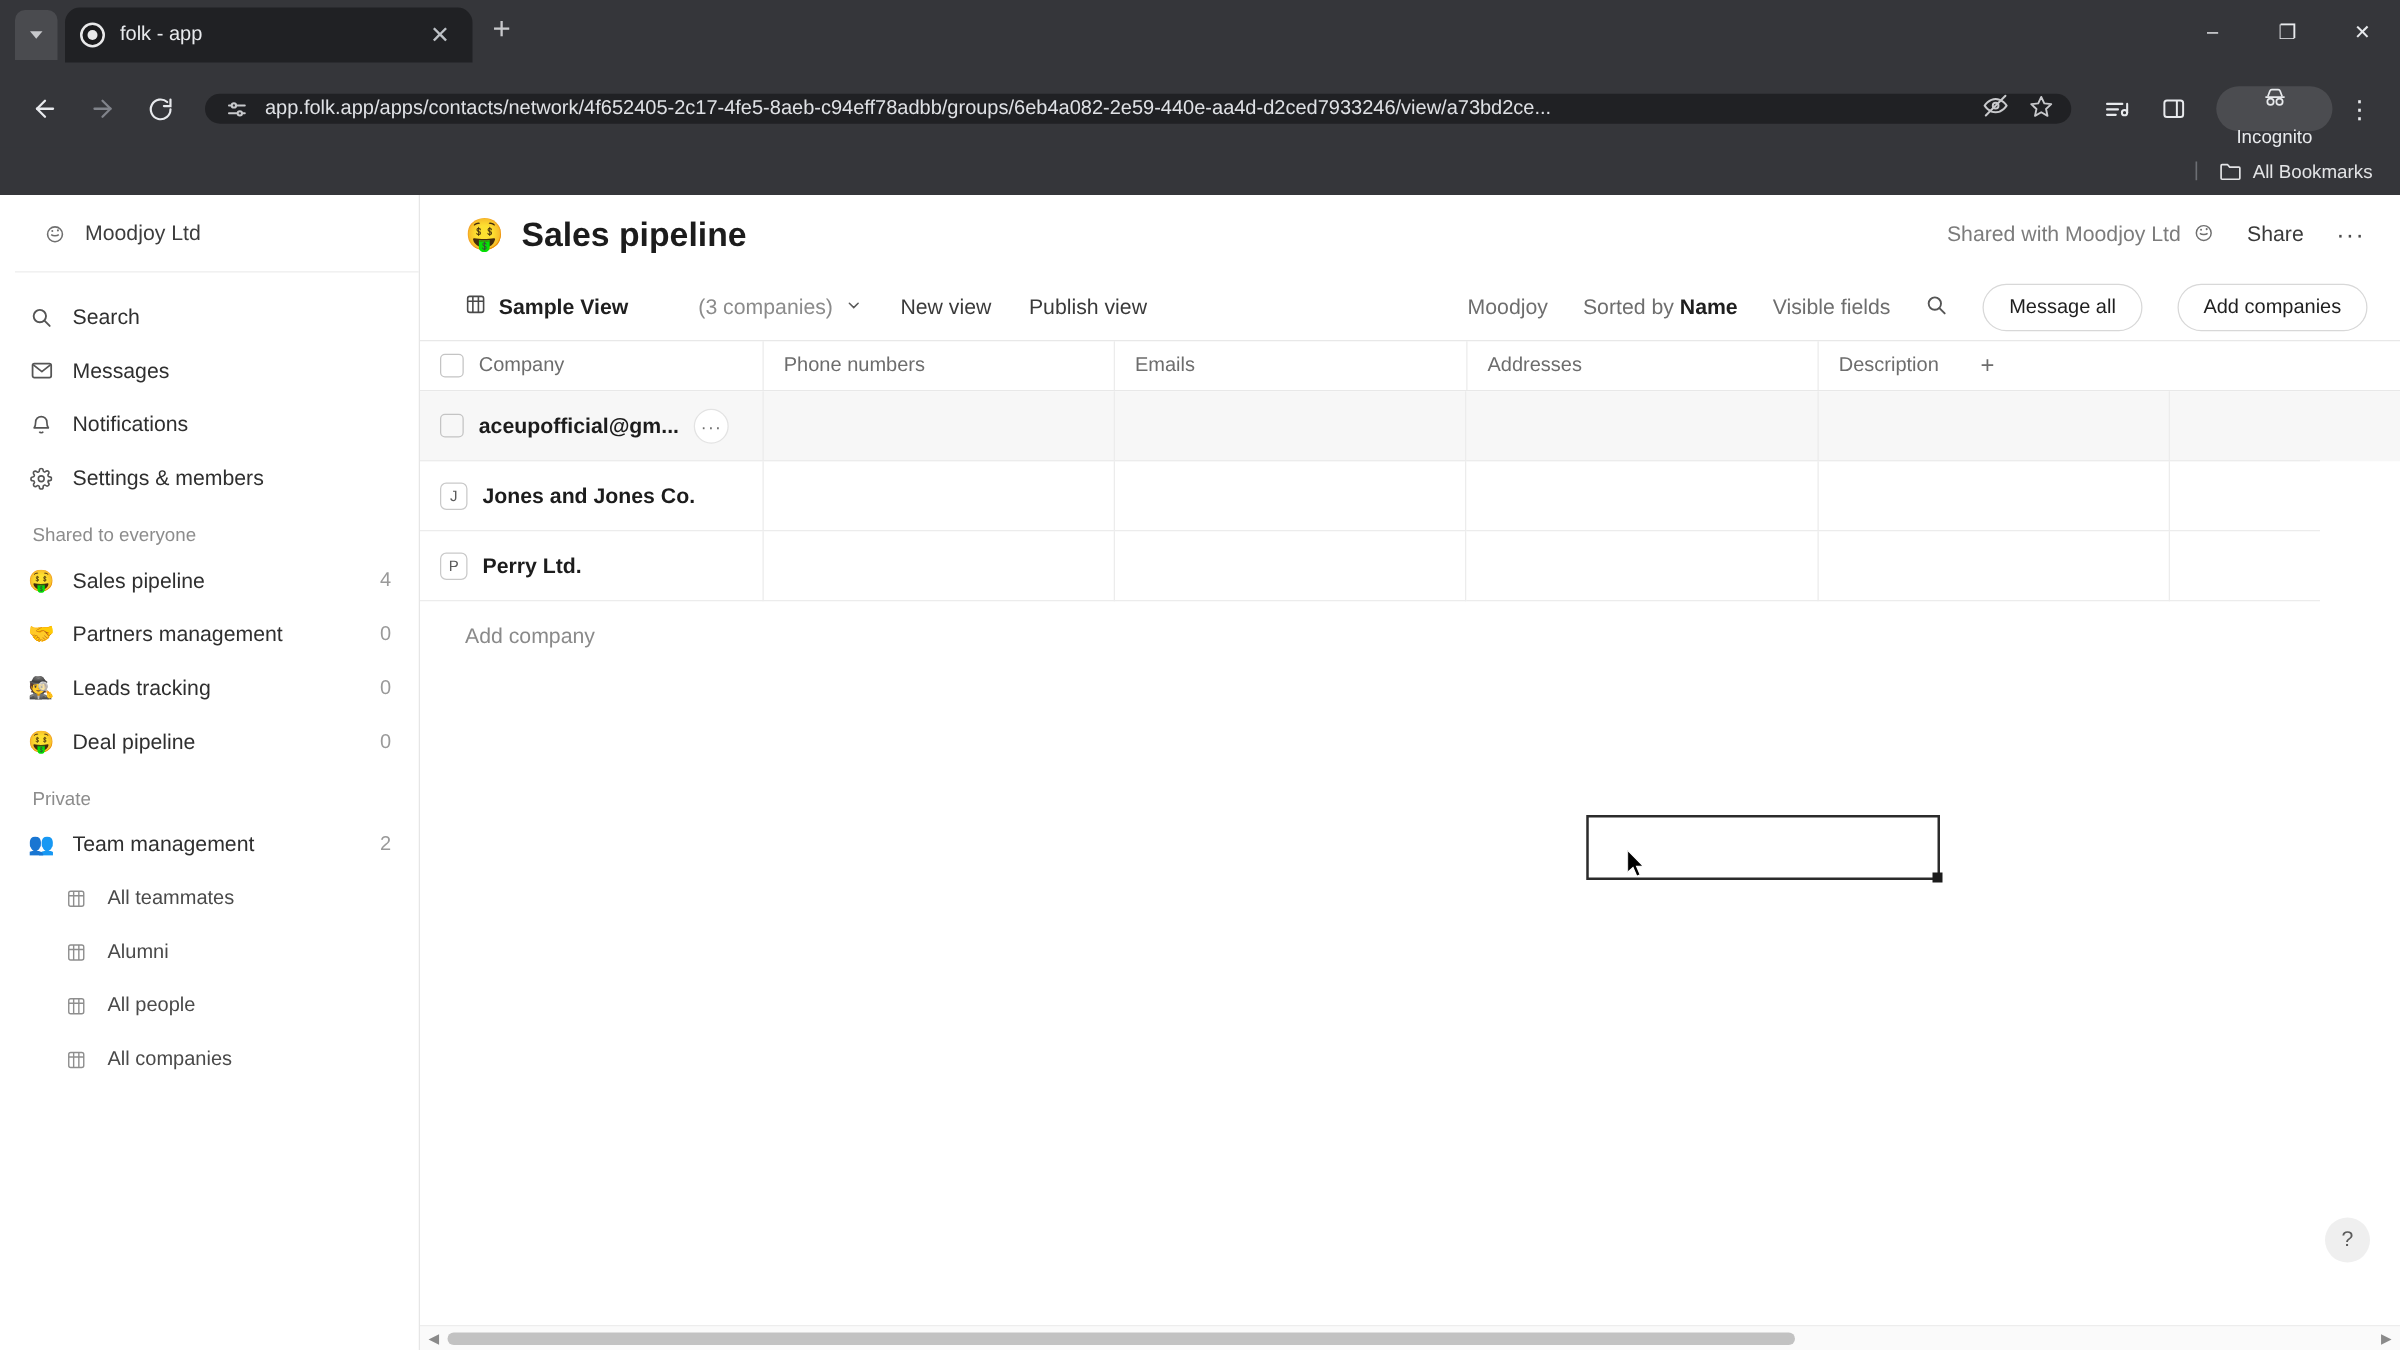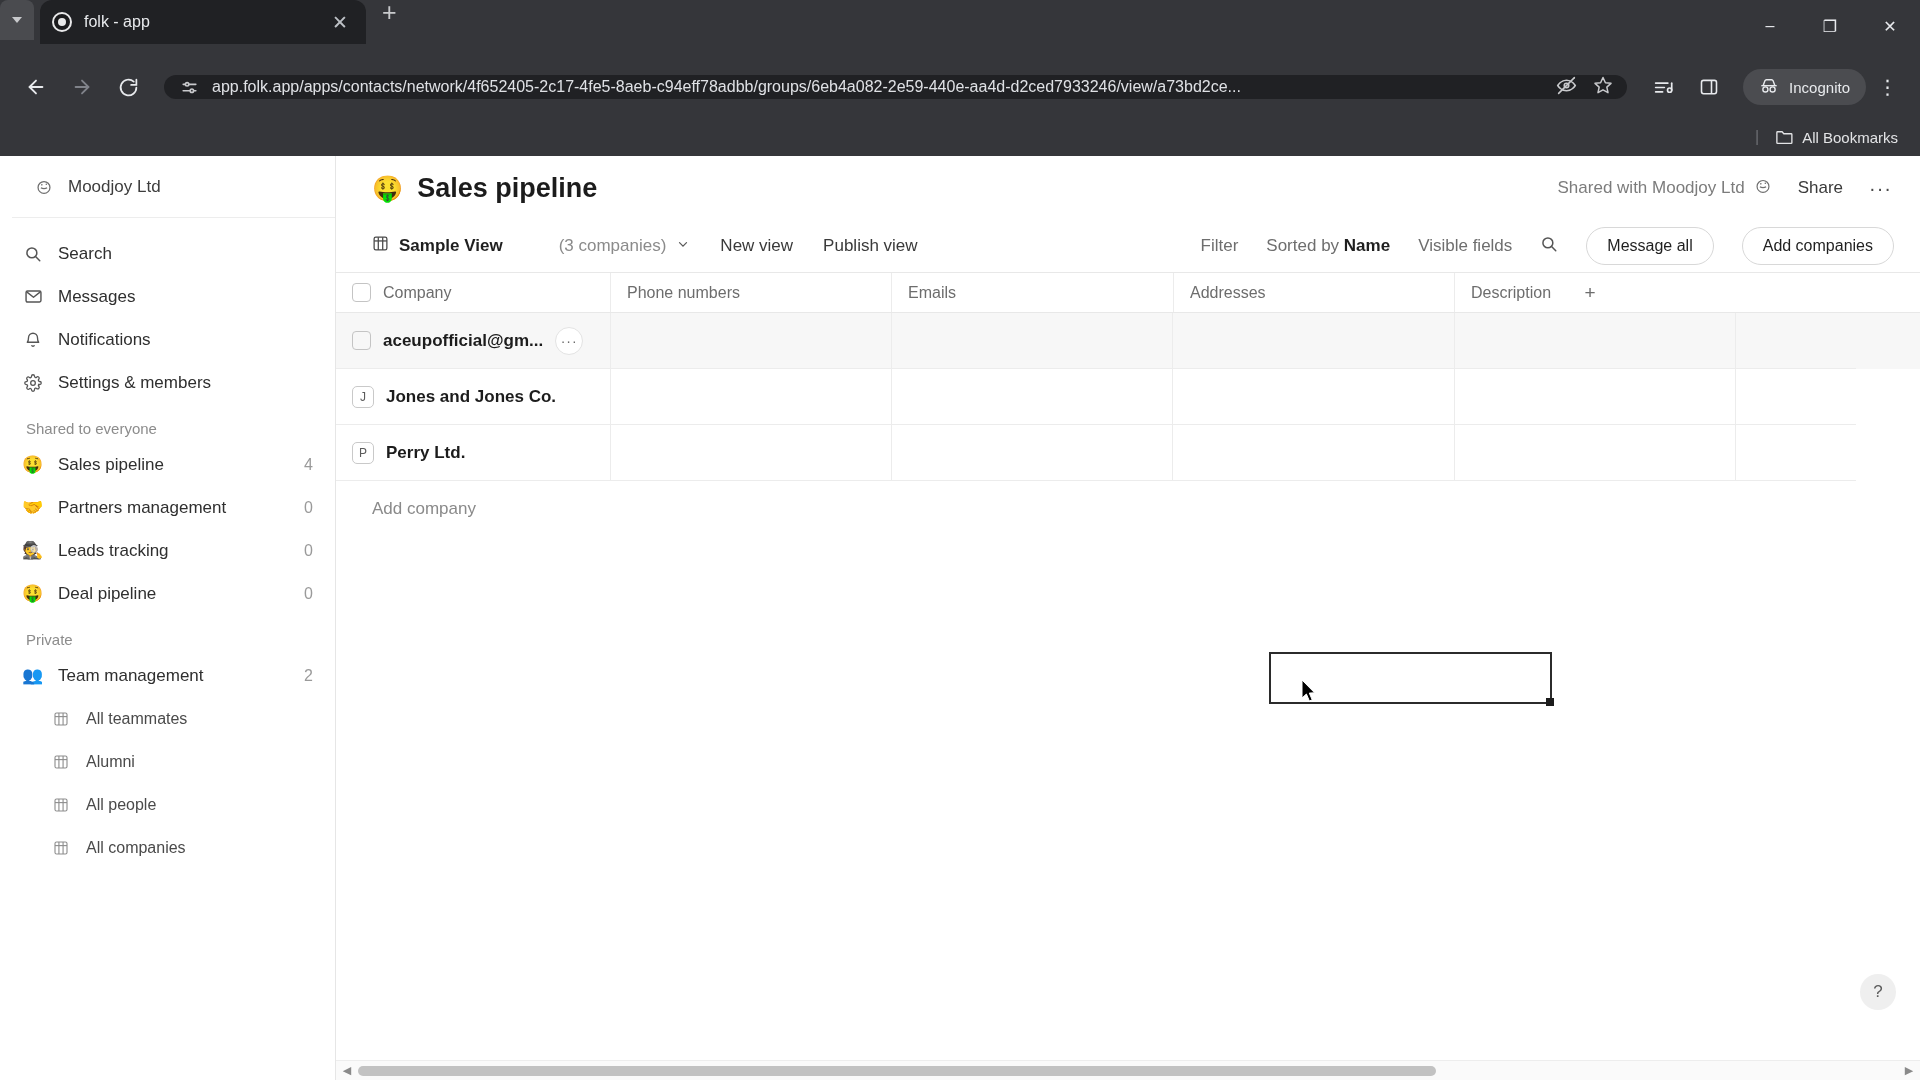--- a/index.html
+++ b/index.html
@@ -8,21 +8,21 @@
     font-family: "Liberation Sans", sans-serif;
     background: #ffffff;
     overflow: hidden;
   }
 
   
   .browser { width: 1920px; height: 1080px; position: relative; background:#35363a; }
 
   .tabstrip {
     height: 56px; background:#35363a; position: relative;
-    display:flex; align-items:flex-start; padding-left: 0;
+    display:flex; align-items:center; padding-left: 12px;
   }
   .tab-list-btn {
     width: 34px; height: 40px; border-radius: 8px 8px 0 0;
     background:#4a4b4f; display:flex; align-items:center; justify-content:center;
     margin-bottom:0; margin-right: 6px;
   }
   .chev-down { width:0;height:0;border-left:5px solid transparent;border-right:5px solid transparent;border-top:6px solid #c8c9cc; }
   .tab {
     height: 44px; width: 326px; background:#202124; border-radius: 12px 12px 0 0;
     display:flex; align-items:center; padding: 0 12px; position:relative;
@@ -46,21 +46,21 @@
   .navbtn.disabled { color:#80838a; }
   .omnibox {
     flex:1 1 auto; height:24px; background:#202124; border-radius:21px;
     display:flex; align-items:center; padding: 0 14px; margin: 18px 10px; gap:12px; min-width:0;
   }
   .omni-icon { width:22px;height:22px; display:flex;align-items:center;justify-content:center;flex:0 0 auto; }
   .omni-url { color:#dfe1e5; font-size:16px; white-space:nowrap; overflow:hidden; flex:1 1 auto; }
   .omni-right { display:flex; align-items:center; gap:16px; flex:0 0 auto; color:#c8c9cc; }
   .incognito-pill {
     display:flex; align-items:center; gap:10px; background:#4b4c50; border-radius:20px;
-    height:36px; padding: 0 16px; color:#e8eaed; font-size:15px; margin-left:8px;
+    height:36px; padding: 0 16px; color:#e8eaed; font-size:15px; margin-left:8px;flex-direction:column;
   }
   .kebab { color:#e8eaed; font-size:20px; width:32px; text-align:center; letter-spacing:1px;}
 
   .bookmarks {
     height: 38px; background:#35363a; display:flex; align-items:center; justify-content:flex-end;
     padding-right: 22px; gap:10px;
   }
   .bk-sep { color:#6c6e73; font-size:16px; margin-right:6px;}
   .bk-item { display:flex; align-items:center; gap:9px; color:#e3e4e6; font-size:15px; }
 
@@ -437,21 +437,21 @@
             <span>
               <svg width="14" height="14" viewBox="0 0 20 20" fill="none" stroke="#5a5a5a" stroke-width="1.8" stroke-linecap="round">
                   <polyline points="5 8 10 13 15 8"></polyline>
                 </svg>
             </span>
           </div>
           <div class="vb-link">New view</div>
           <div class="vb-link">Publish view</div>
         </div>
         <div class="vb-right">
-          <div class="vb-dim">Filter</div>
+          <div class="vb-dim">Moodjoy</div>
           <div class="vb-dim"><span>Sorted by </span><b>Name</b></div>
           <div class="vb-dim">Visible fields</div>
           <div>
             <svg width="18" height="18" viewBox="0 0 24 24" fill="none" stroke="#555" stroke-width="2" stroke-linecap="round">
                 <circle cx="10.5" cy="10.5" r="6.6"></circle>
                 <line x1="15.4" y1="15.4" x2="21" y2="21"></line>
               </svg>
           </div>
           <div class="btn-outline">Message all</div>
           <div class="btn-outline">Add companies</div>

